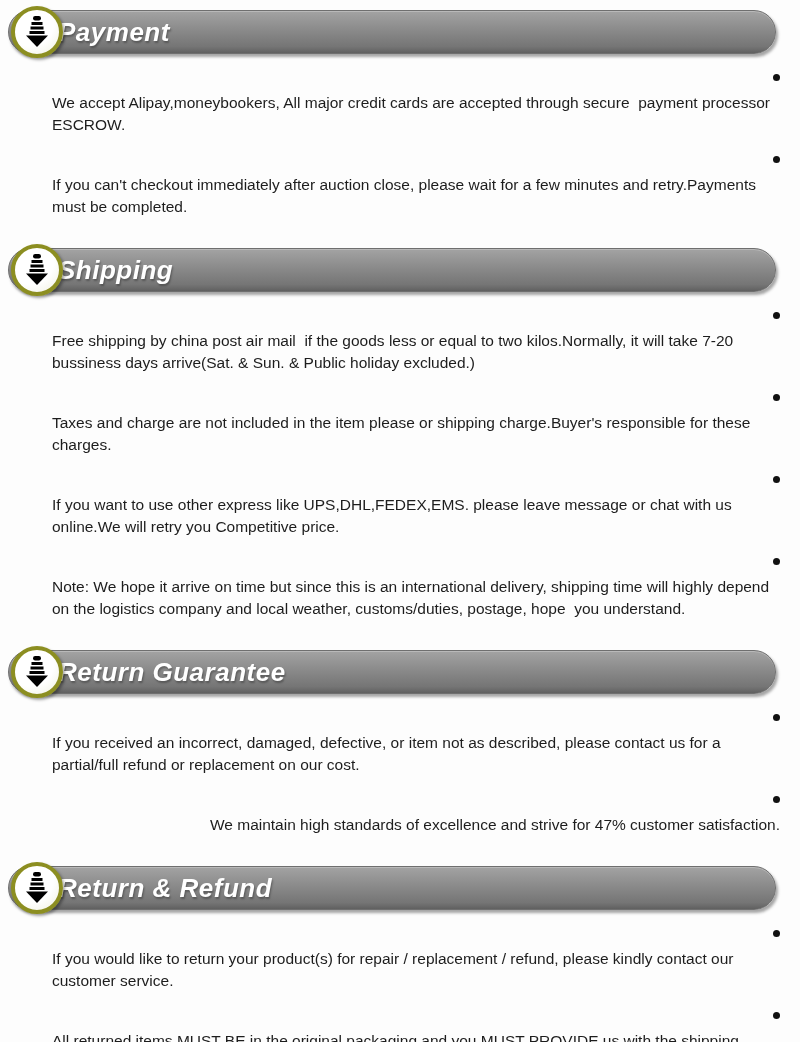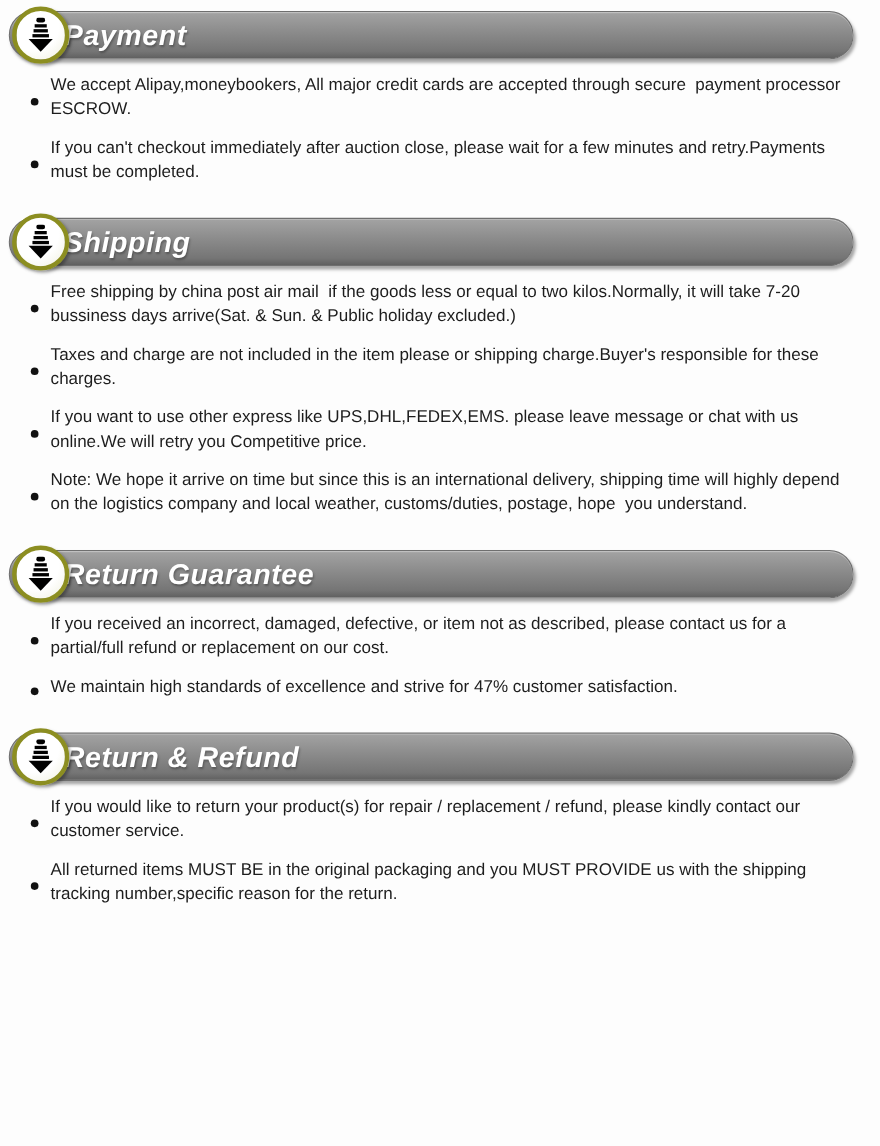--- a/index.html
+++ b/index.html
@@ -53,23 +53,24 @@
   }
   .badge svg { display: block; }
 
   
   .bullets {
     list-style: none;
     margin: 13px 20px 0 28px;
   }
   .bullet {
     display: flex;
-    align-items: center;
+    align-items: flex-end;
     gap: 11px;
     margin-bottom: 13px;
+    flex-direction: column;
   }
   .dot {
     flex: none;
     width: 7px;
     height: 7px;
     margin-top: 7px;
     border-radius: 50%;
     background: #111111;
   }
   .txt {

